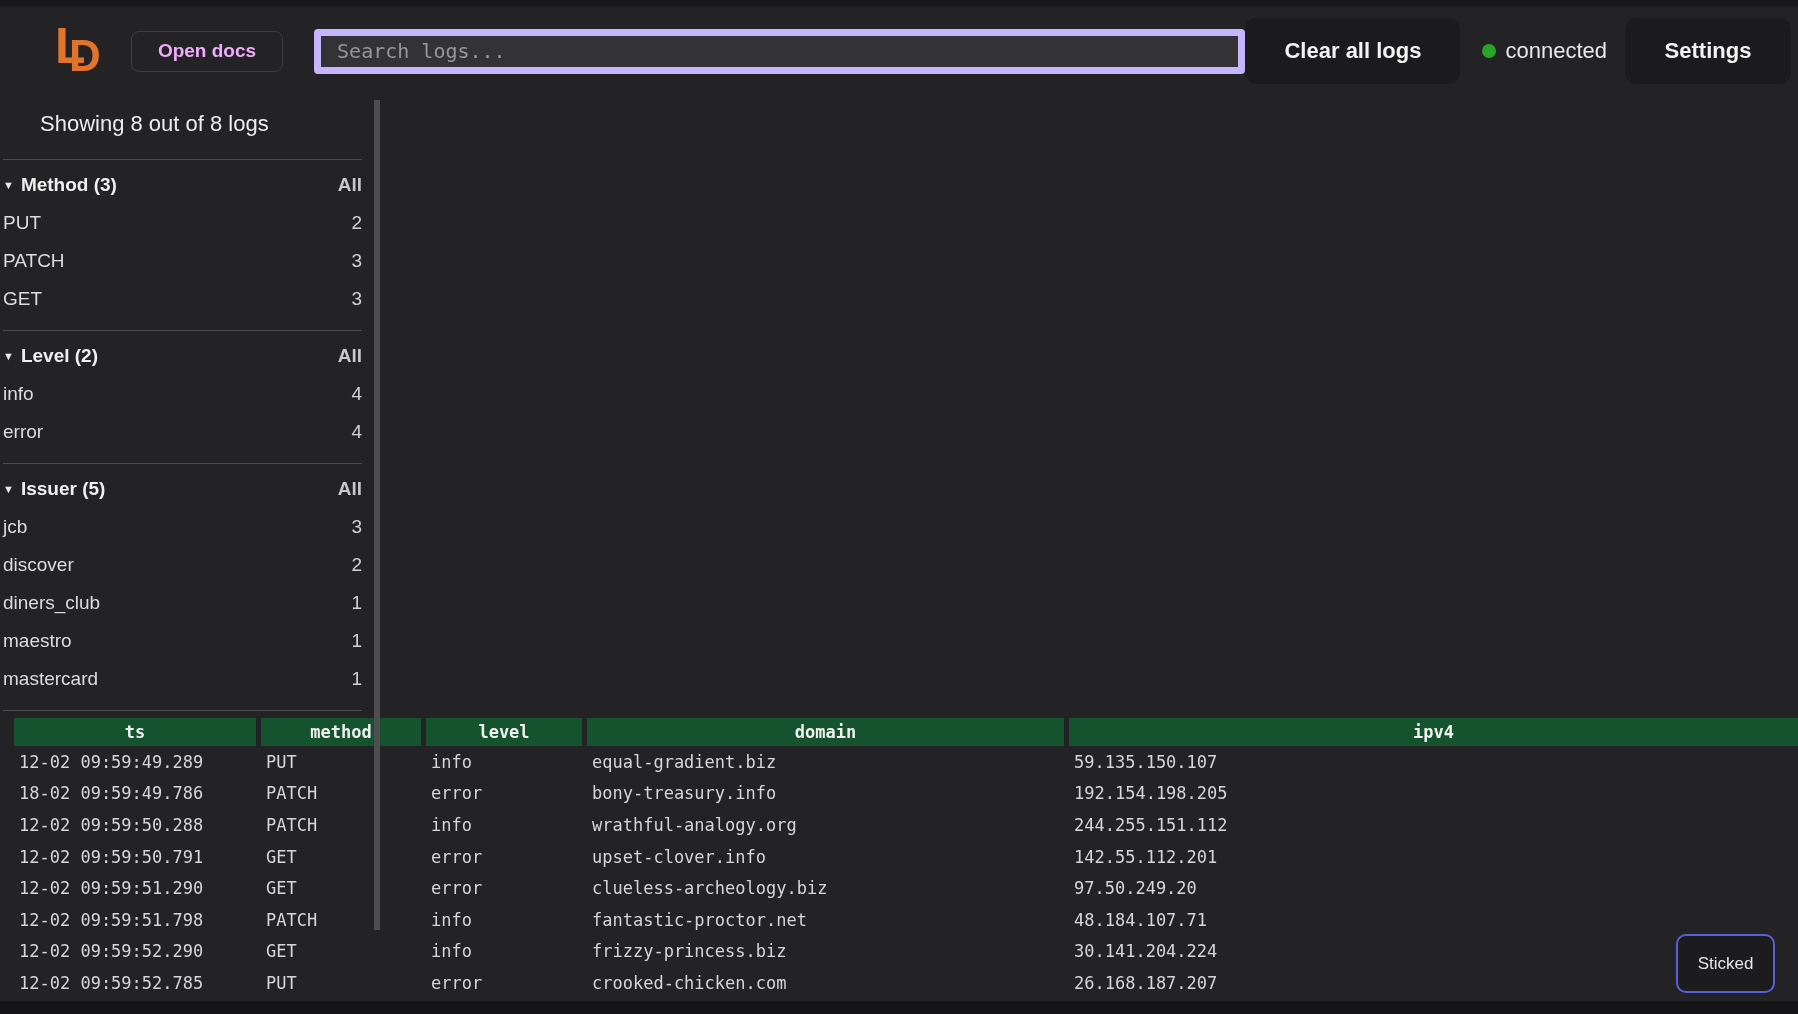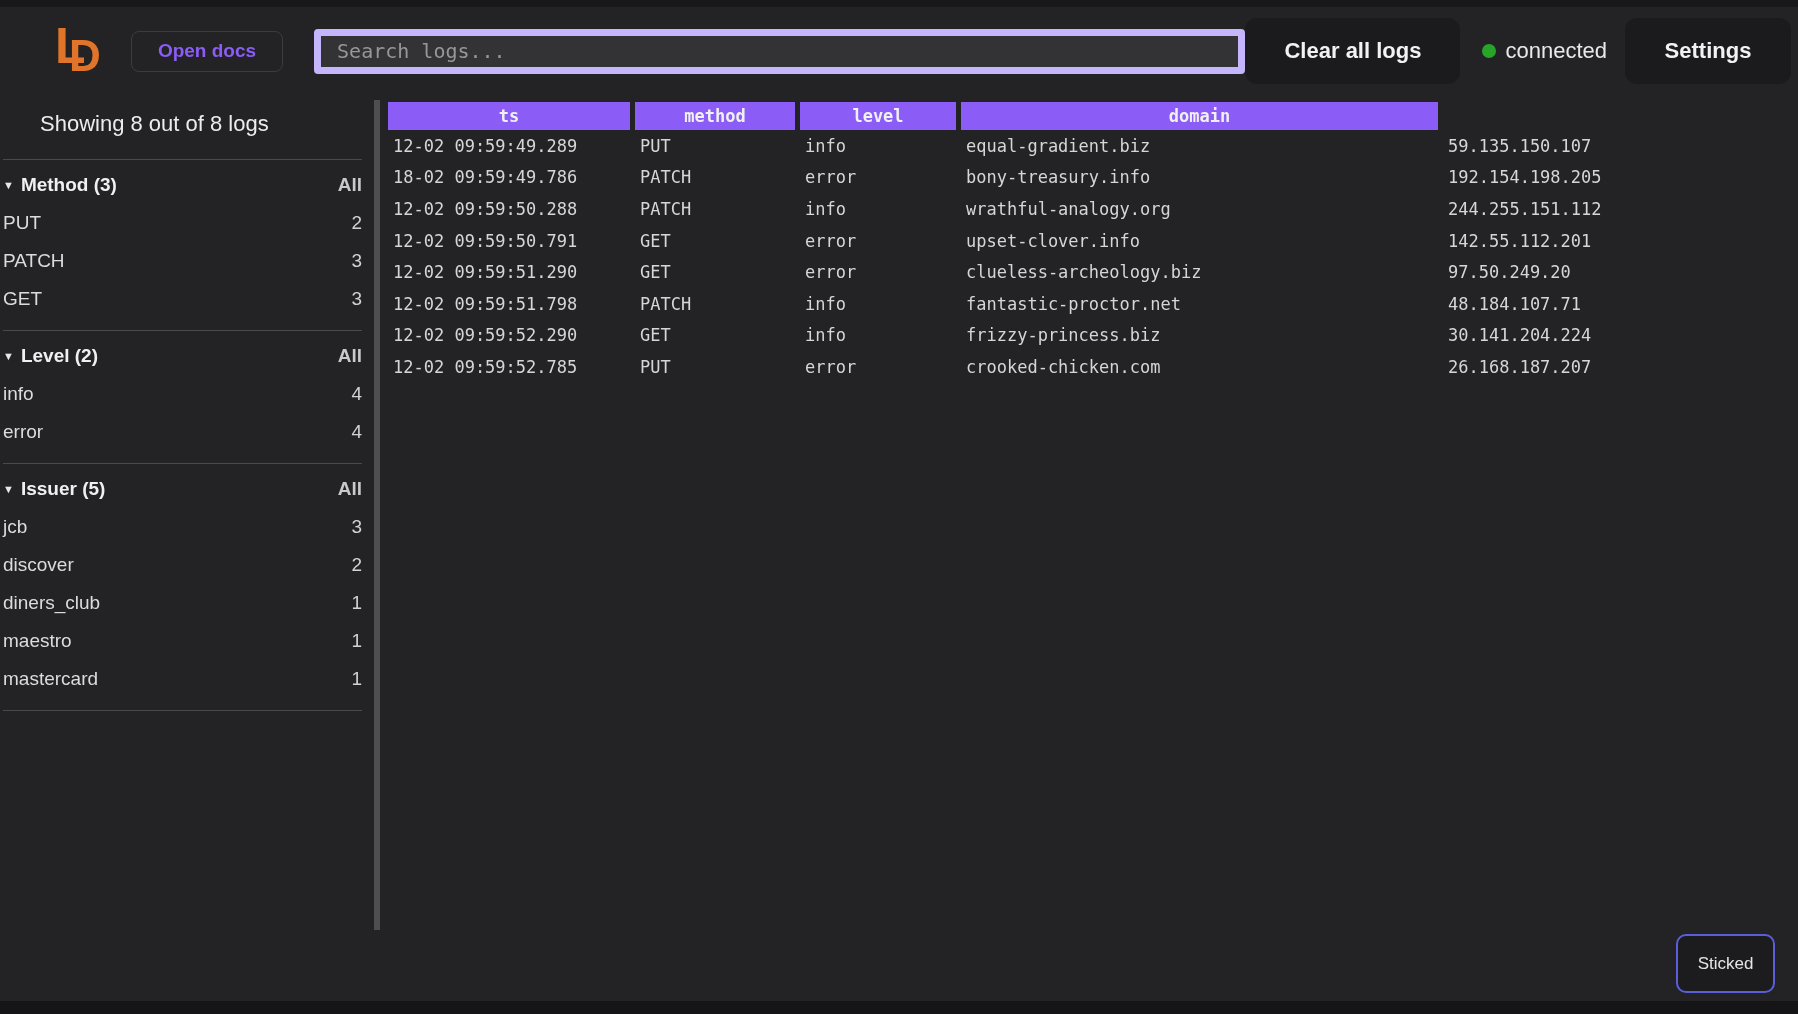--- a/index.html
+++ b/index.html
@@ -10,54 +10,54 @@
   
   .topstrip { height:7px; background:#18181a; }
   .footstrip { position:absolute; left:0; bottom:0; width:100%; height:13px; background:#151517; }
 
   
   .topbar { display:flex; align-items:center; height:88px; }
   .logo { margin-left:55px; position:relative; width:48px; height:60px; flex-shrink:0; }
   .logo .l1 { position:absolute; left:0; top:-4px; font-size:50px; font-weight:800; color:#e0742a; letter-spacing:-2px; }
   .logo .l2 { position:absolute; left:14px; top:10px; font-size:44px; font-weight:800; color:#e0742a; }
   .open-docs { margin-left:28px; width:153px; height:41px; background:transparent; border:1px solid #3c3c3f;
-    border-radius:8px; color:#8b5cf6; font-weight:700; font-size:19px; font-family:"Liberation Sans",sans-serif; cursor:pointer; }
+    border-radius:8px; color:#f0abfc; font-weight:700; font-size:19px; font-family:"Liberation Sans",sans-serif; cursor:pointer; }
   .search { margin-left:31px; width:937px; height:45px; background:#333335; border:7px solid #c4b5fd; border-radius:4px;
     color:#d8d8d8; font-family:"DejaVu Sans Mono", monospace; font-size:20px; padding:0 16px; outline:none; }
   .search::placeholder { color:#97979a; }
   .tb-right { margin-left:auto; margin-right:7px; display:flex; align-items:center; }
   .tb-btn { background:#1b1b1d; border:none; border-radius:12px; color:#f2f2f2; font-weight:700; font-size:22px;
     font-family:"Liberation Sans",sans-serif; cursor:pointer; }
   .btn-clear { width:215px; height:66px; }
   .btn-settings { width:166px; height:66px; }
   .conn { display:flex; align-items:center; margin:0 18px 0 22px; }
   .conn-dot { width:14px; height:14px; border-radius:50%; margin-right:9px; }
   .conn-label { font-size:22px; color:#e9e9e9; }
 
   
-  .content { display:flex; position:relative; height:906px; }
+  .content { display:flex; position:relative; height:906px;flex-direction:column; }
   .sidebar { width:374px; flex-shrink:0; padding:0 12px 0 3px; }
   .vdivider { position:absolute; left:374px; top:5px; width:6px; height:830px; background:#4e4e50; cursor:col-resize; }
   .main { flex:1; padding-left:8px; margin-left:6px; }
 
   
   .summary { font-size:22px; color:#ececec; padding:16px 0 22px 37px; border-bottom:1px solid #4a4a4c; }
   .filter-section { padding:6px 0 12px 0; border-bottom:1px solid #4a4a4c; }
   .sec-head { display:flex; align-items:center; height:38px; }
   .caret { font-size:11px; color:#e8e8e8; margin-right:7px; cursor:pointer; }
   .sec-title { font-size:19px; font-weight:700; color:#f0f0f0; }
   .sec-all { margin-left:auto; font-size:19px; color:#c9c9c9; cursor:pointer;font-weight:bold; }
   .filter-row { display:flex; align-items:center; height:38px; cursor:pointer; }
   .f-label { font-size:19px; color:#dcdcdc; }
   .f-count { margin-left:auto; font-size:19px; color:#d2d2d2; }
 
   
   .tbl { font-family:"DejaVu Sans Mono", monospace; }
   .thead { display:flex; column-gap:5px; height:28px; margin-top:7px; }
-  .thead .cell { background:#8b5cf6; color:#f0f0f0; font-weight:700; font-size:17px;
+  .thead .cell { background:#14532d; color:#f0f0f0; font-weight:700; font-size:17px;
     display:flex; align-items:center; justify-content:center; }
   .trow { display:flex; column-gap:5px; height:31.6px; align-items:center; }
   .trow .cell { color:#d6d6d8; font-size:17px; padding-left:5px; white-space:nowrap; overflow:hidden; }
   .c-ts { width:242px; } .c-method { width:160px; } .c-level { width:156px; } .c-domain { width:477px; } .c-ipv4 { flex:1; }
 
   
   .sticked { position:absolute; right:23px; bottom:21px; width:99px; height:59px; background:#1c1c1e;
     border:2px solid #5a5ed8; border-radius:10px; color:#e6e6e6; font-size:17px;
     font-family:"Liberation Sans",sans-serif; cursor:pointer; }
 </style>
@@ -166,20 +166,21 @@
   </section>
 </div>
     </aside>
     <div class="vdivider"></div>
     <main class="main tbl">
       <div class="thead">
         <span class="cell c-ts">ts</span>
         <span class="cell c-method">method</span>
         <span class="cell c-level">level</span>
         <span class="cell c-domain">domain</span>
+        <span class="cell c-ipv4">ipv4</span>
       </div>
       <div id="rows">
   <div class="trow">
     <span class="cell c-ts">12-02 09:59:49.289</span>
     <span class="cell c-method">PUT</span>
     <span class="cell c-level">info</span>
     <span class="cell c-domain">equal-gradient.biz</span>
     <span class="cell c-ipv4">59.135.150.107</span>
   </div>
 

